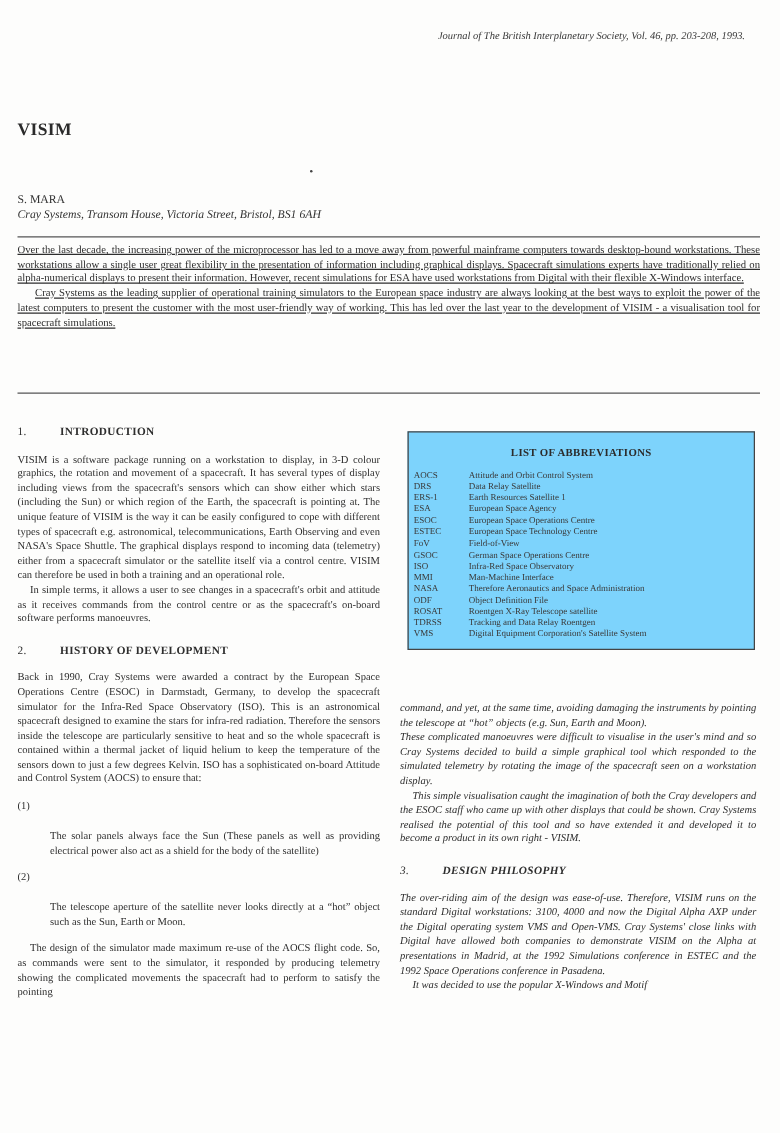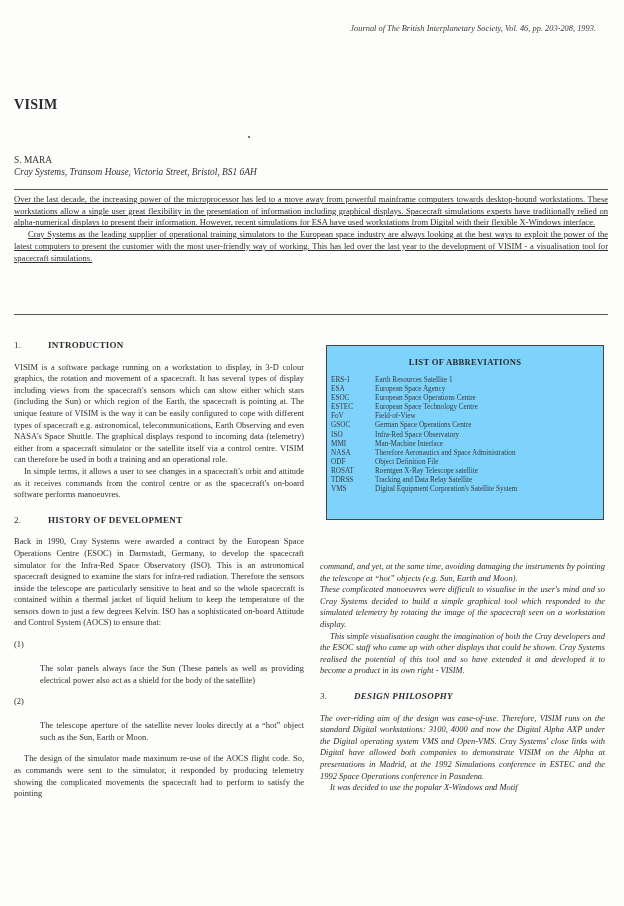--- a/index.html
+++ b/index.html
@@ -87,20 +87,28 @@
     <span class="n">(2)</span>
     <span class="t">The telescope aperture of the satellite never looks directly at a “hot” object such as the Sun, Earth or Moon.</span>
   </div>
   <p class="para indent">The design of the simulator made maximum re-use of the AOCS flight code. So, as commands were sent to the simulator, it responded by producing telemetry showing the complicated movements the spacecraft had to perform to satisfy the pointing</p>
 </div>
 
 <div class="abbrev-box">
   <div class="abbrev-title">LIST OF ABBREVIATIONS</div>
   <div id="abbrev-list">
       <div class="abbrev-row">
+        <span class="k">AOCS</span>
+        <span class="v">Attitude and Orbit Control System</span>
+      </div>
+      <div class="abbrev-row">
+        <span class="k">DRS</span>
+        <span class="v">Data Relay Satellite</span>
+      </div>
+      <div class="abbrev-row">
         <span class="k">ERS-1</span>
         <span class="v">Earth Resources Satellite 1</span>
       </div>
       <div class="abbrev-row">
         <span class="k">ESA</span>
         <span class="v">European Space Agency</span>
       </div>
       <div class="abbrev-row">
         <span class="k">ESOC</span>
         <span class="v">European Space Operations Centre</span>
@@ -132,21 +140,21 @@
       <div class="abbrev-row">
         <span class="k">ODF</span>
         <span class="v">Object Definition File</span>
       </div>
       <div class="abbrev-row">
         <span class="k">ROSAT</span>
         <span class="v">Roentgen X-Ray Telescope satellite</span>
       </div>
       <div class="abbrev-row">
         <span class="k">TDRSS</span>
-        <span class="v">Tracking and Data Relay Satellite</span>
+        <span class="v">Tracking and Data Relay Roentgen</span>
       </div>
       <div class="abbrev-row">
         <span class="k">VMS</span>
         <span class="v">Digital Equipment Corporation's Satellite System</span>
       </div>
     </div>
 </div>
 
 <div class="right-body">
   <p class="para">command, and yet, at the same time, avoiding damaging the instruments by pointing the telescope at “hot” objects (e.g. Sun, Earth and Moon).</p>

